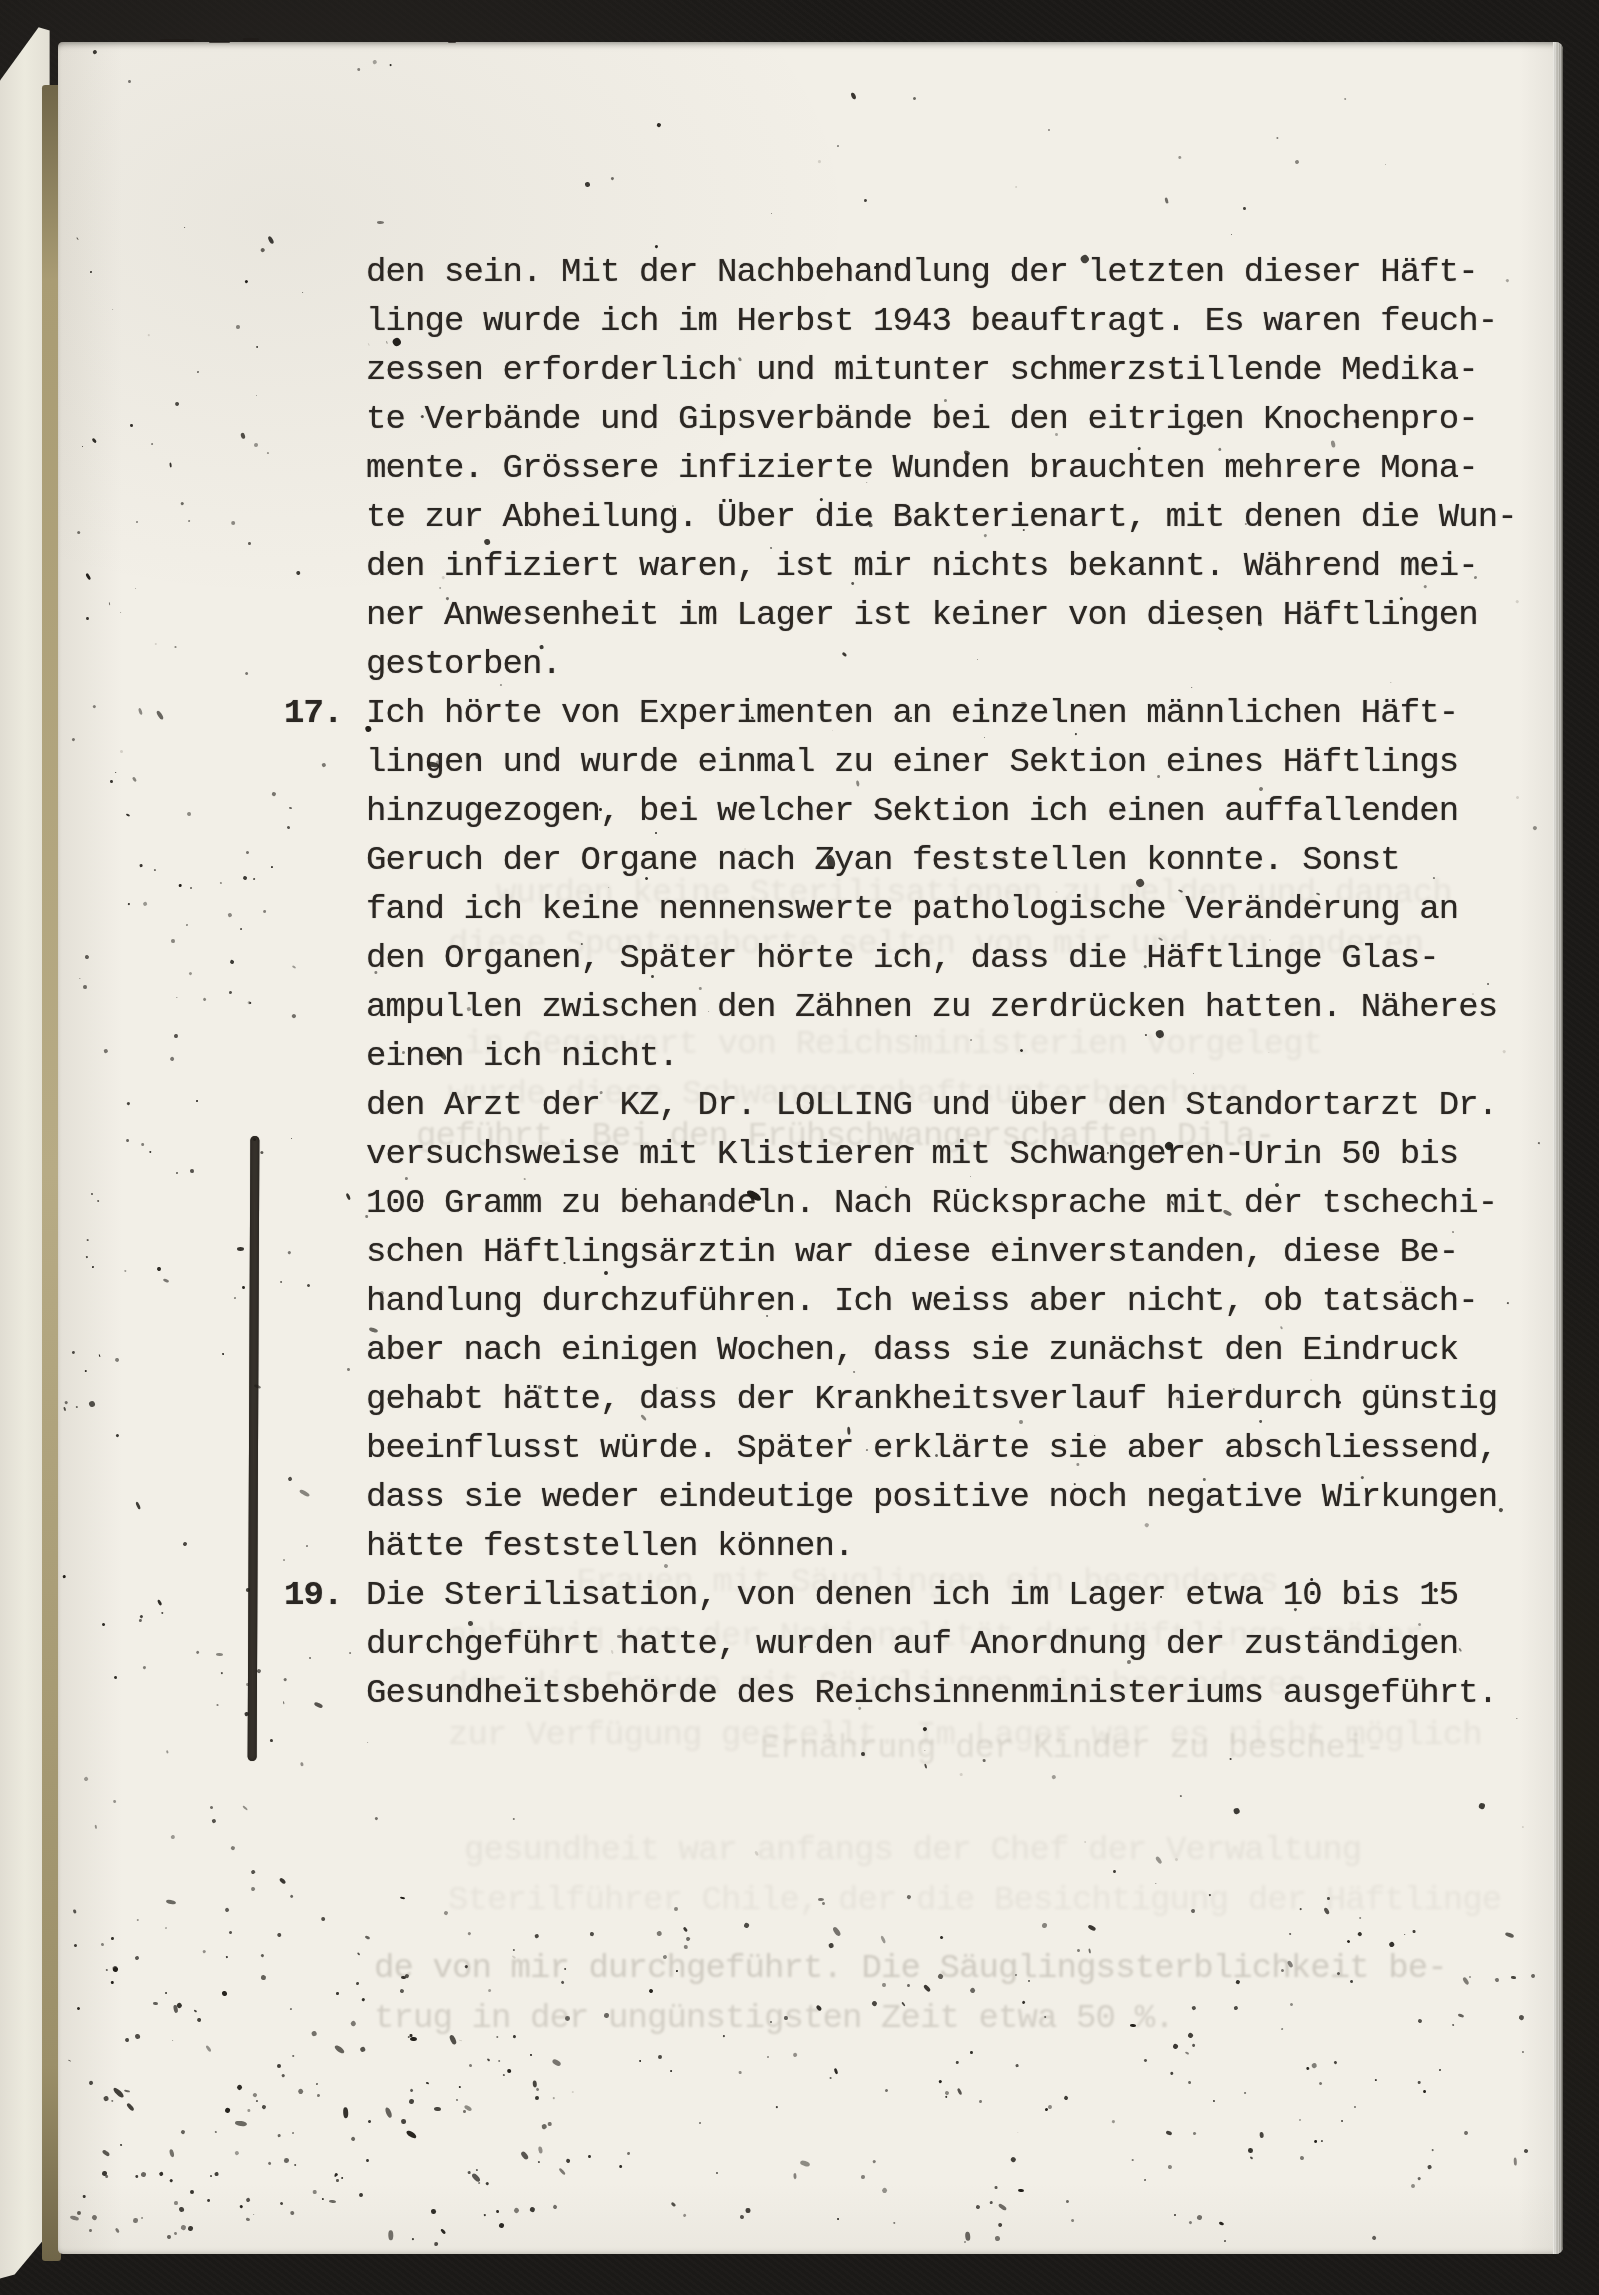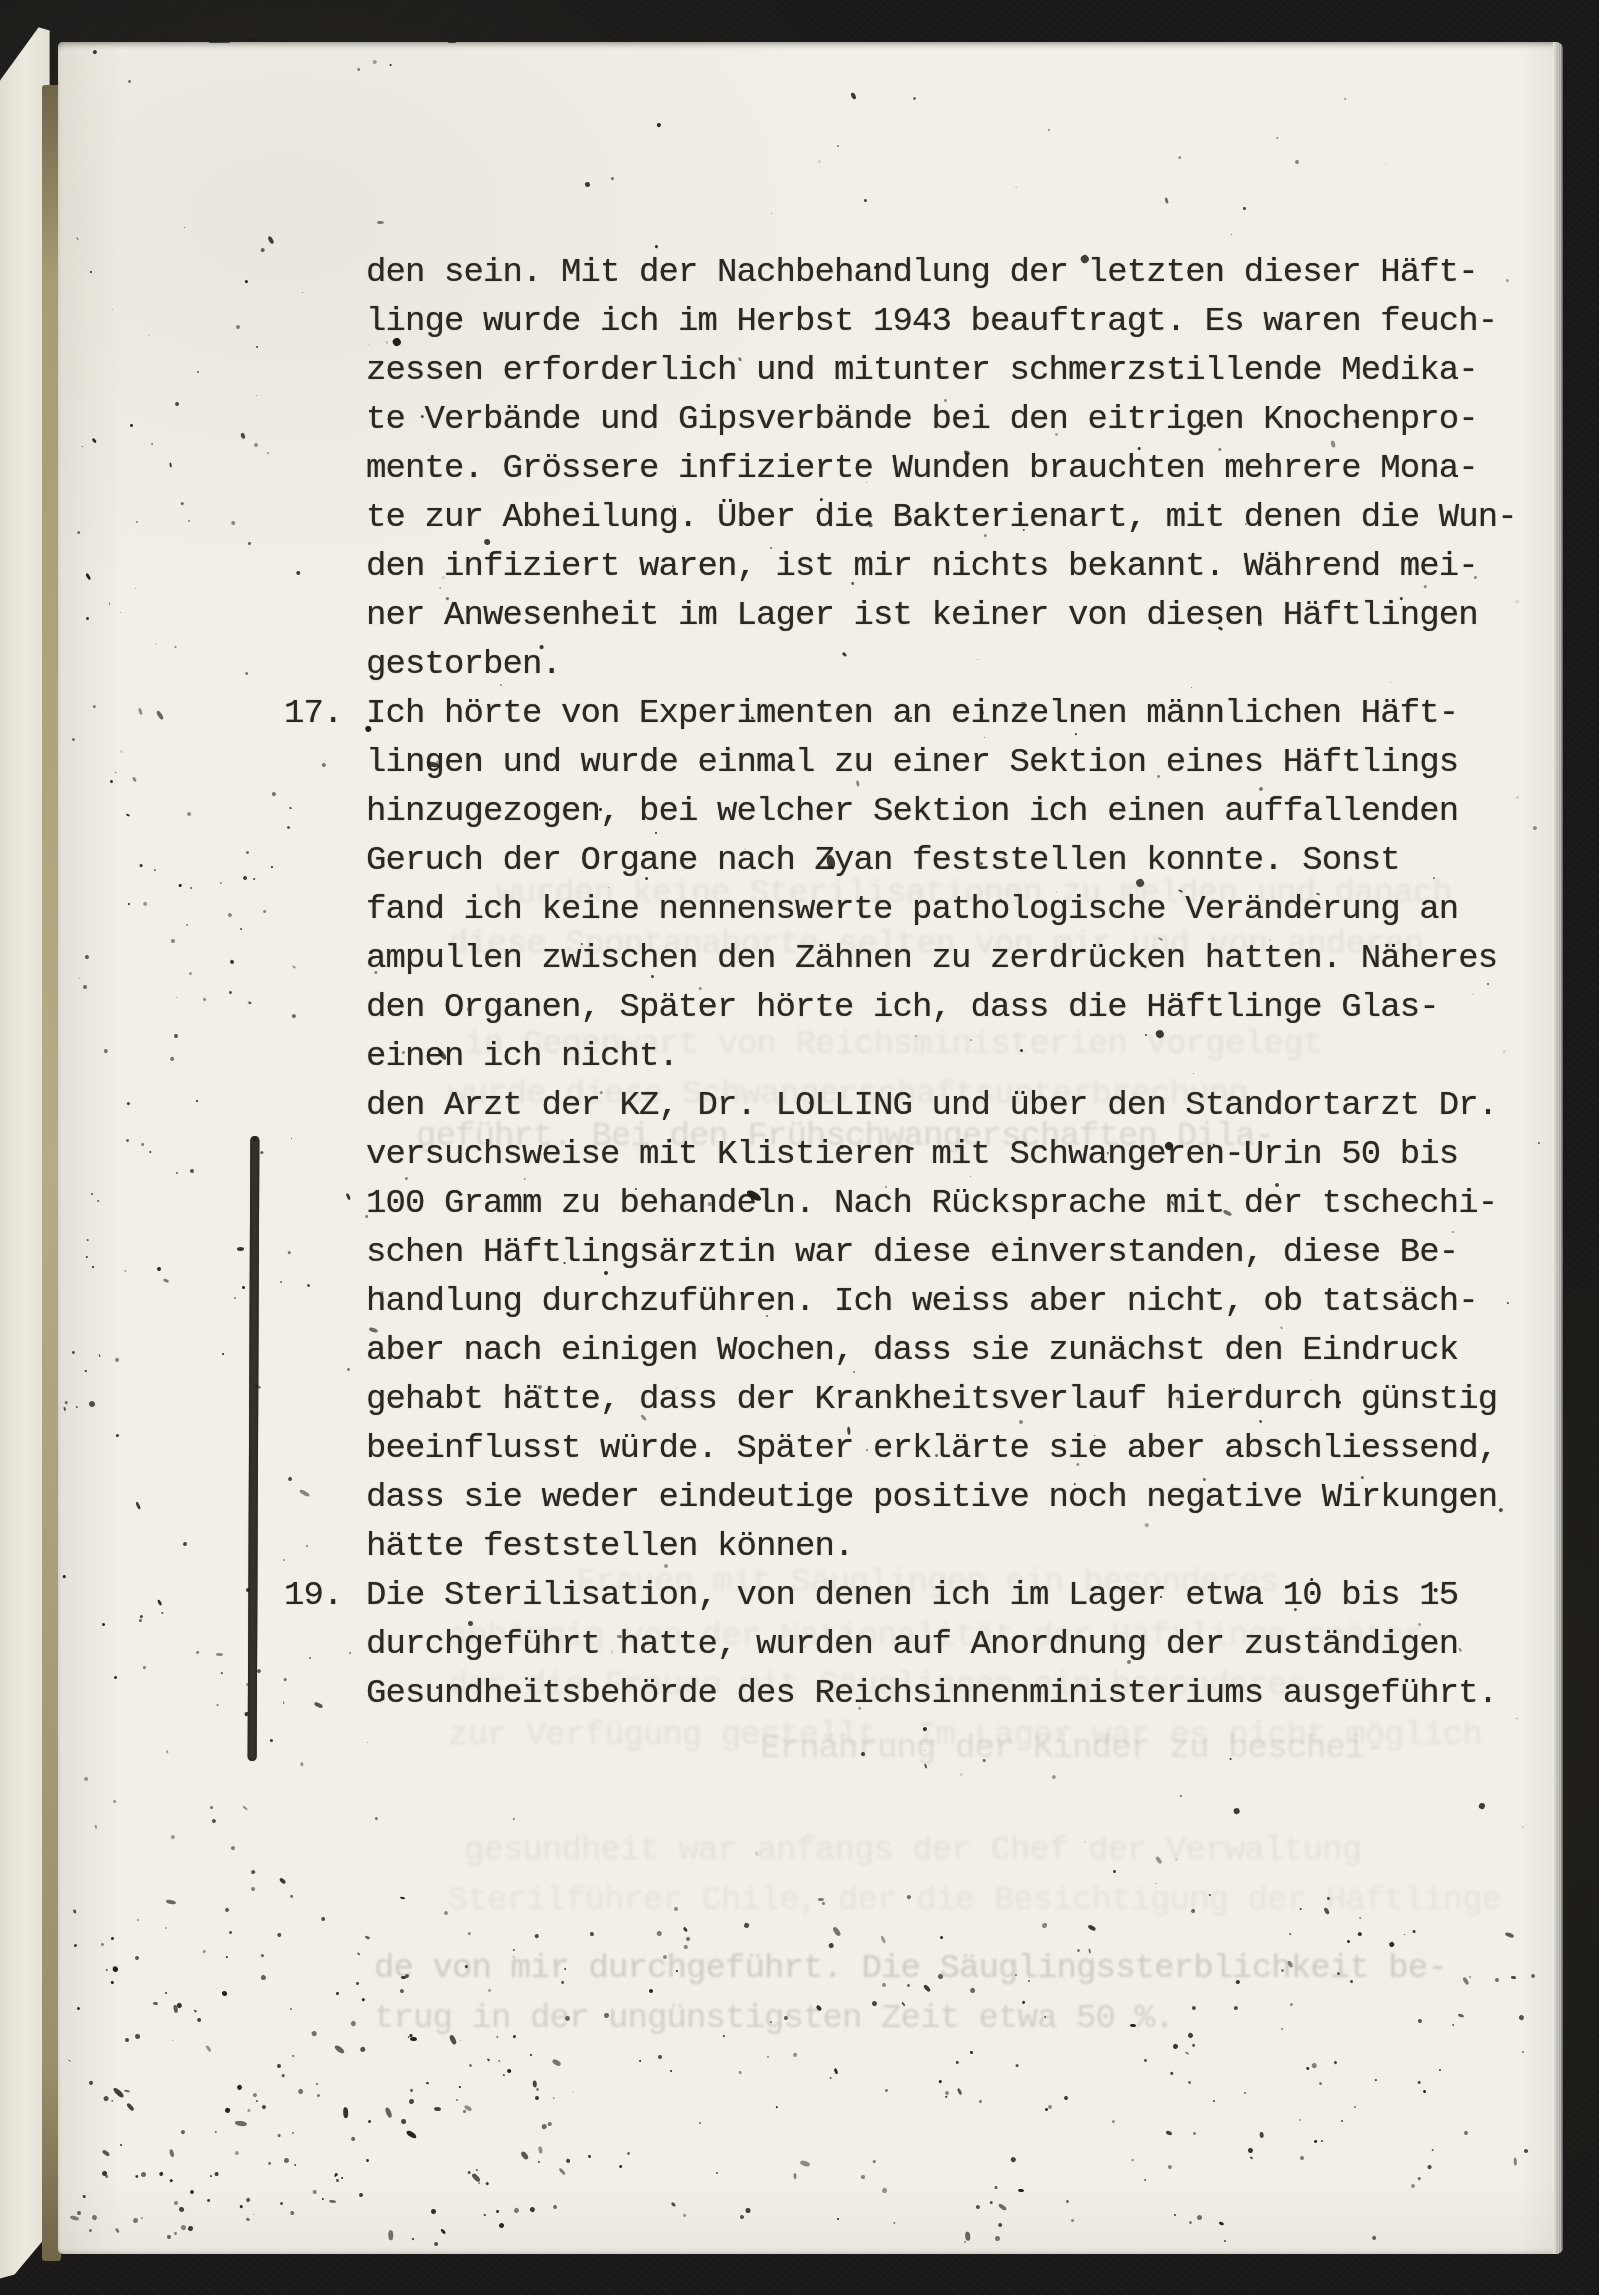--- a/index.html
+++ b/index.html
@@ -37,21 +37,21 @@
     background:
       repeating-linear-gradient(90deg, rgba(255,255,255,.28) 0 0.8px, rgba(0,0,0,0) 0.8px 2.4px),
       linear-gradient(90deg,#e7e5de 0,#c9c7c0 2.4px,#b4b2aa 5.6px,#8e8c85 8.8px,#63615b 9.6px);
   }
   .doc-text{
     position:absolute;left:366px;top:248px;width:1199px;
     font-size:34px;line-height:49px;letter-spacing:-0.9px;
     color:#2b2723;text-shadow:0 0 1px rgba(43,39,35,.6);
   }
   .tline{position:relative;white-space:pre;}
-  .pnum{position:absolute;left:-82px;top:0;}
+  .pnum{position:absolute;left:-82px;top:0;font-weight:bold;}
   .ghost-layer,.speckle-layer,.mark-layer{position:absolute;left:0;top:0;width:1599px;height:2295px;pointer-events:none;}
   .ghost{
     position:absolute;white-space:pre;
     font-size:34px;letter-spacing:-0.9px;color:#5f5749;
   }
   .speck{position:absolute;background:#201d18;border-radius:50%;}
   .margin-line{
     position:absolute;left:249px;top:1136px;width:8.8px;height:625px;
     background:#37322c;border-radius:4.8px;transform:rotate(.25deg);
     box-shadow:inset 0 0 4px #1f1c18, 0 0 0.8px rgba(40,35,28,.6);
@@ -93,22 +93,22 @@
     <div class="tline">mente. Grössere infizierte Wunden brauchten mehrere Mona-</div>
     <div class="tline">te zur Abheilung. Über die Bakterienart, mit denen die Wun-</div>
     <div class="tline">den infiziert waren, ist mir nichts bekannt. Während mei-</div>
     <div class="tline">ner Anwesenheit im Lager ist keiner von diesen Häftlingen</div>
     <div class="tline">gestorben.</div>
     <div class="tline"><span class="pnum">17.</span>Ich hörte von Experimenten an einzelnen männlichen Häft-</div>
     <div class="tline">lingen und wurde einmal zu einer Sektion eines Häftlings</div>
     <div class="tline">hinzugezogen, bei welcher Sektion ich einen auffallenden</div>
     <div class="tline">Geruch der Organe nach Zyan feststellen konnte. Sonst</div>
     <div class="tline">fand ich keine nennenswerte pathologische Veränderung an</div>
+    <div class="tline">den Organen, Später hörte ich, dass die Häftlinge Glas-</div>
     <div class="tline">ampullen zwischen den Zähnen zu zerdrücken hatten. Näheres</div>
-    <div class="tline">den Organen, Später hörte ich, dass die Häftlinge Glas-</div>
     <div class="tline">einen ich nicht.</div>
     <div class="tline">den Arzt der KZ, Dr. LOLLING und über den Standortarzt Dr.</div>
     <div class="tline">versuchsweise mit Klistieren mit Schwangeren-Urin 50 bis</div>
     <div class="tline">100 Gramm zu behandeln. Nach Rücksprache mit der tschechi-</div>
     <div class="tline">schen Häftlingsärztin war diese einverstanden, diese Be-</div>
     <div class="tline">handlung durchzuführen. Ich weiss aber nicht, ob tatsäch-</div>
     <div class="tline">aber nach einigen Wochen, dass sie zunächst den Eindruck</div>
     <div class="tline">gehabt hätte, dass der Krankheitsverlauf hierdurch günstig</div>
     <div class="tline">beeinflusst würde. Später erklärte sie aber abschliessend,</div>
     <div class="tline">dass sie weder eindeutige positive noch negative Wirkungen</div>

